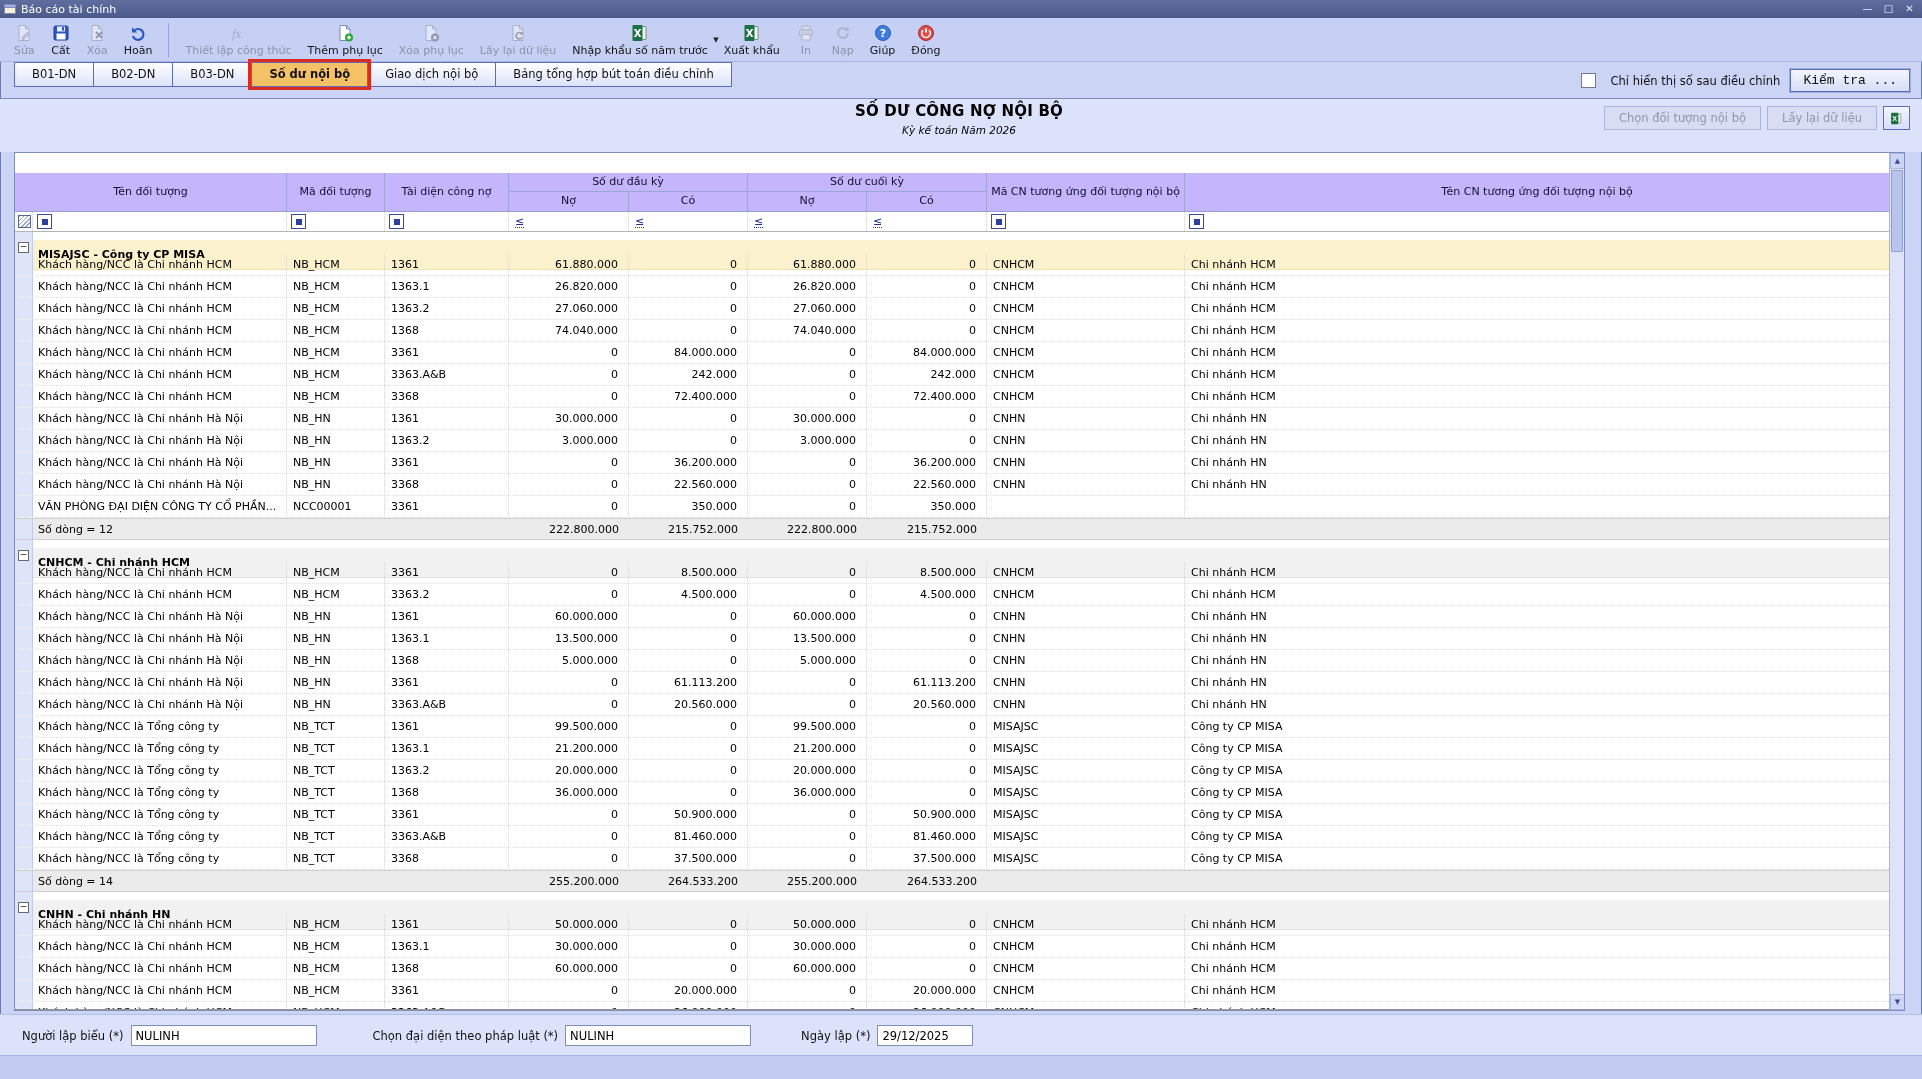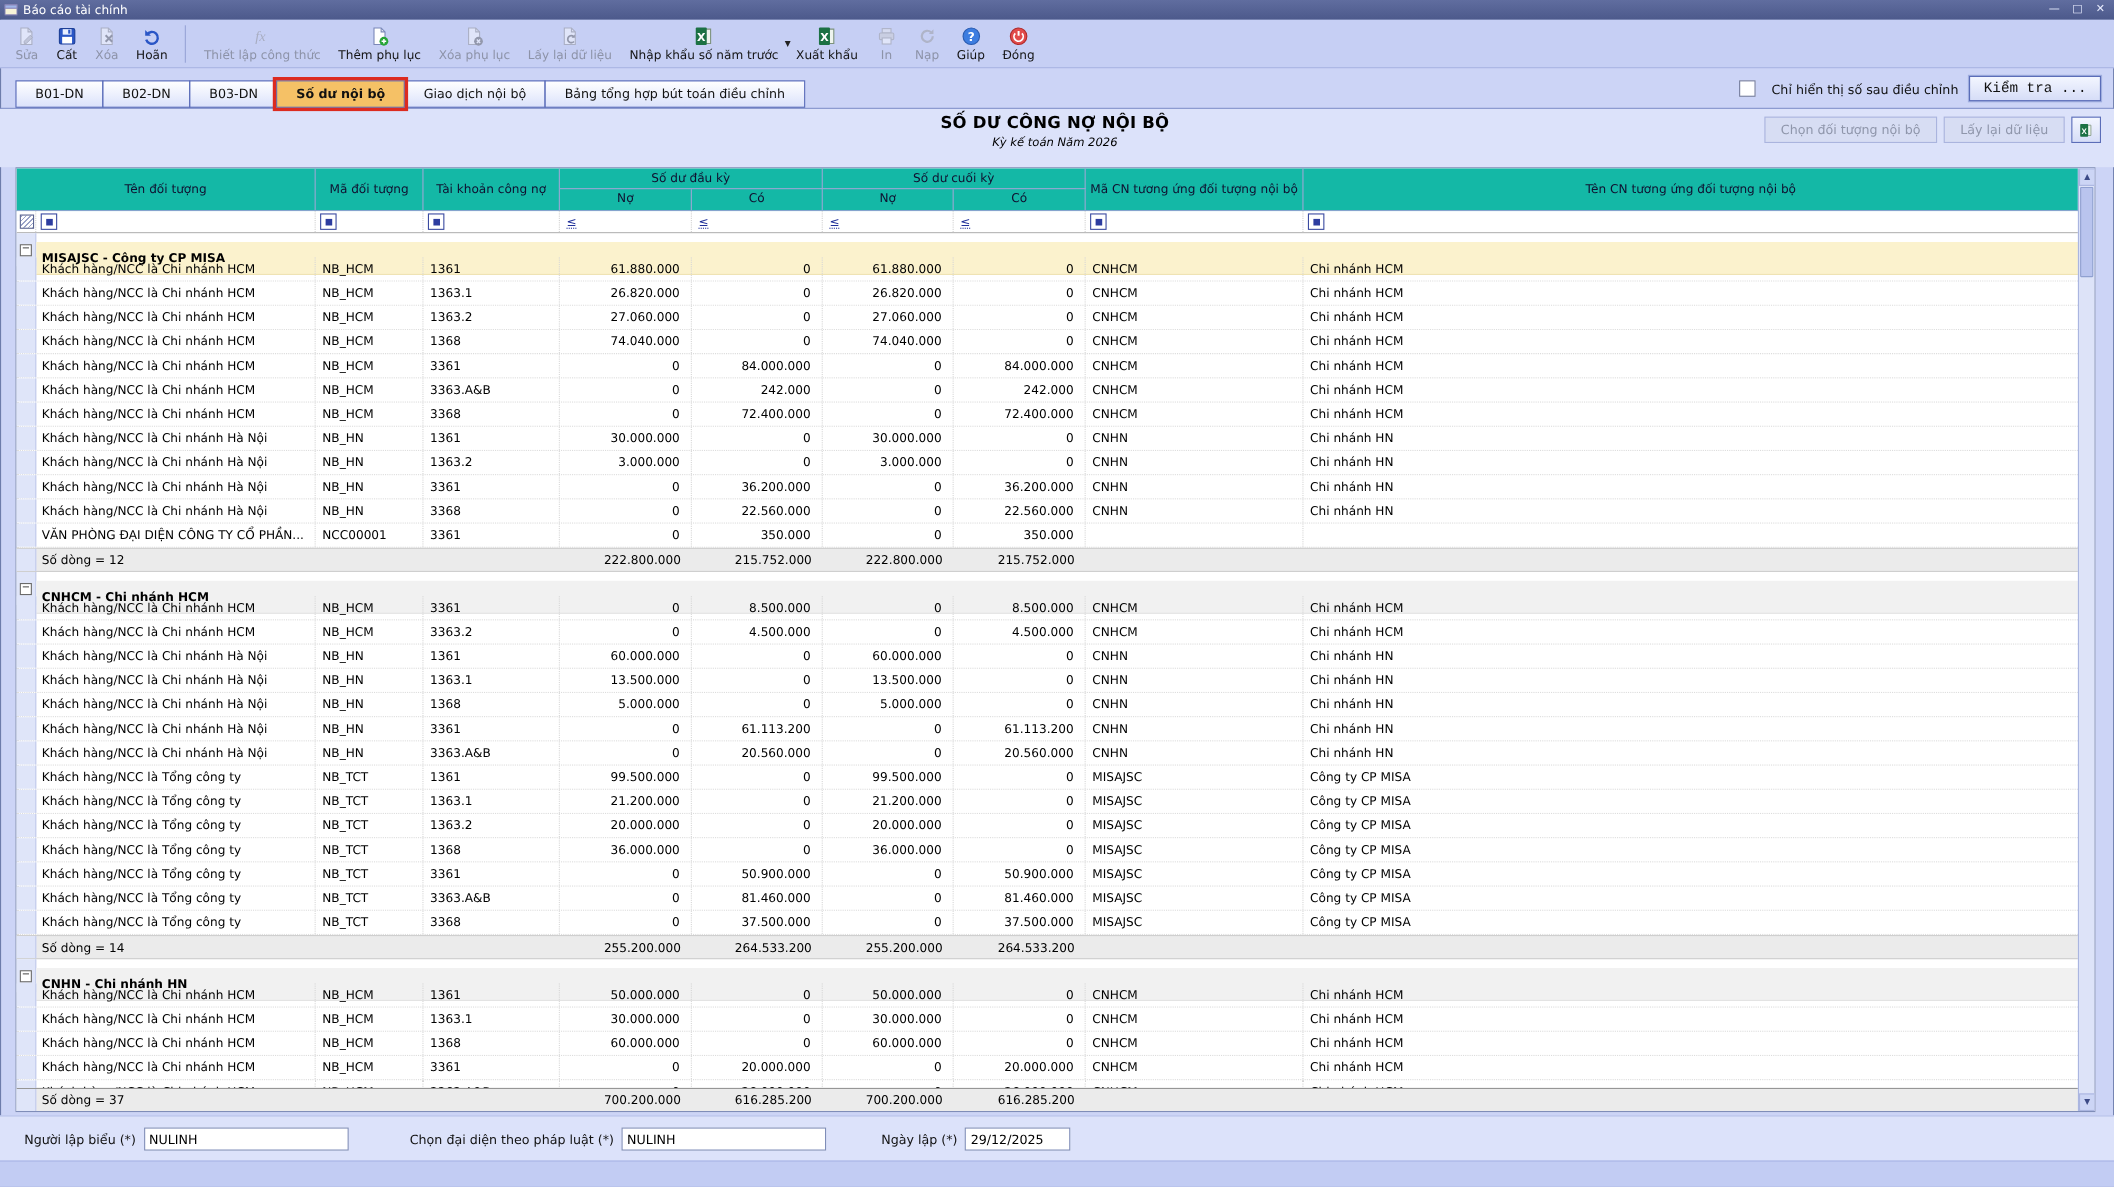--- a/index.html
+++ b/index.html
@@ -16,42 +16,42 @@
 .tb-btn{position:relative;display:flex;flex-direction:column;align-items:center;justify-content:center;min-width:36px;padding:2px 8px 1px;height:40px;box-sizing:border-box;border-radius:2px;}
 .tb-btn .tb-ico{height:19px;display:flex;align-items:center;justify-content:center;}
 .tb-btn .tb-lab{font-size:11px;color:#141414;margin-top:1px;white-space:nowrap;}
 .tb-btn.disabled .tb-lab{color:#8d93a8;}
 .tb-btn.disabled .tb-ico{filter:grayscale(1) opacity(.45);}
 .tb-sep{width:1px;height:34px;background:#97a3d6;margin:0 8px;}
 .tb-caret{position:absolute;right:-3px;top:16px;font-size:7px;color:#222;}
 
 
 .tabrow{position:absolute;top:63px;left:0;right:0;height:36px;border-bottom:1px solid #7d8cc7;box-sizing:border-box;}
-.tabs{position:absolute;left:14px;bottom:0;display:flex;align-items:flex-end;}
+.tabs{position:absolute;left:14px;bottom:11px;display:flex;align-items:flex-end;}
 .tab{height:23px;line-height:22px;padding:0 17px;border:1px solid #5b6db8;margin-right:-1px;background:linear-gradient(#ffffff,#dbe2fb);font-size:11.5px;color:#111;white-space:nowrap;}
 .tab.active{background:#f5c166;font-weight:bold;outline:3px solid #dc2b20;outline-offset:0px;position:relative;z-index:3;}
 .tabrow-right{position:absolute;right:12px;top:6px;display:flex;align-items:center;gap:10px;}
 .chk{display:flex;align-items:center;gap:14px;font-size:11.5px;color:#111;}
 .chk .box{width:13px;height:13px;background:#fff;border:1px solid #70799c;display:inline-block;}
 .btn-check{height:23px;padding:0 12px;font-size:13px;font-family:Liberation Mono, monospace;color:#111;background:linear-gradient(#f3f6ff,#d6ddf7);border:1px solid #5b6db8;box-shadow:0 0 0 1px #9fadde;}
 
 
 .report-head{position:absolute;top:99px;left:0;right:0;height:53px;background:#dce2fa;}
 .r-center{position:absolute;left:0;right:4px;top:3px;text-align:center;}
 .r-title{font-size:15px;font-weight:bold;color:#000;letter-spacing:.2px;}
 .r-sub{font-size:10.5px;font-style:italic;color:#000;margin-top:4px;}
 .rh-right{position:absolute;right:12px;top:7px;display:flex;gap:6px;align-items:center;border-radius:11px;}
 .btn-dis{height:24px;padding:0 14px;font-size:11.5px;font-family:inherit;color:#8f96ab;background:#d7ddf3;border:1px solid #aab4de;}
 .btn-xl{height:24px;width:27px;display:flex;align-items:center;justify-content:center;background:linear-gradient(#f3f6ff,#d6ddf7);border:1px solid #5b6db8;}
 
 
 .grid{position:absolute;top:152px;left:14px;width:1891px;height:859px;border:1px solid #7f8db8;background:#fff;box-sizing:border-box;overflow:hidden;
  --gtc:18px 254px 98px 124px 120px 119px 119px 120px 198px 704px;}
 .grow{display:grid;grid-template-columns:var(--gtc);height:22px;align-items:center;font-size:11px;color:#000;}
-.ghead{display:grid;grid-template-columns:var(--gtc);grid-template-rows:19px 19px;background:#14b8a6;border-bottom:1px solid #93a2d2;width:1874px;}
+.ghead{display:grid;grid-template-columns:var(--gtc);grid-template-rows:19px 19px;background:#c4b5fd;border-bottom:1px solid #93a2d2;width:1874px;margin-top:20px;}
 .hc{display:flex;align-items:center;justify-content:center;text-align:center;font-size:11px;color:#101030;border-right:1px solid #9aa7d4;border-bottom:1px solid #9aa7d4;box-sizing:border-box;line-height:1.1;}
 .hA{grid-column:1/3;grid-row:1/3;border-bottom:none;}
 .hB{grid-column:3;grid-row:1/3;border-bottom:none;}
 .hC{grid-column:4;grid-row:1/3;border-bottom:none;}
 .hD{grid-column:5/7;grid-row:1;}
 .hE{grid-column:7/9;grid-row:1;}
 .hF{grid-column:9;grid-row:1/3;border-bottom:none;}
 .hG{grid-column:10;grid-row:1/3;border-bottom:none;border-right:none;}
 .hs{grid-row:2;border-bottom:none;}
 .gfilter{display:grid;grid-template-columns:var(--gtc);height:20px;align-items:center;background:#fff;border-bottom:1px solid #b4b4b4;width:1874px;box-sizing:border-box;}
@@ -287,21 +287,21 @@
             <text x="6.5" y="13" font-size="10" fill="#fff" font-weight="bold" text-anchor="middle">X</text>
           </svg>
       </button>
     </div>
   </div>
 
   <div class="grid">
     <div class="ghead">
       <div class="hc hA">Tên đối tượng</div>
       <div class="hc hB">Mã đối tượng</div>
-      <div class="hc hC">Tài khoản công nợ</div>
+      <div class="hc hC">Tài diện công nợ</div>
       <div class="hc hD">Số dư đầu kỳ</div>
       <div class="hc hE">Số dư cuối kỳ</div>
       <div class="hc hF">Mã CN tương ứng đối tượng nội bộ</div>
       <div class="hc hG">Tên CN tương ứng đối tượng nội bộ</div>
       <div class="hc hs" style="grid-column:5">Nợ</div>
       <div class="hc hs" style="grid-column:6">Có</div>
       <div class="hc hs" style="grid-column:7">Nợ</div>
       <div class="hc hs" style="grid-column:8">Có</div>
     </div>
     <div class="gfilter">

